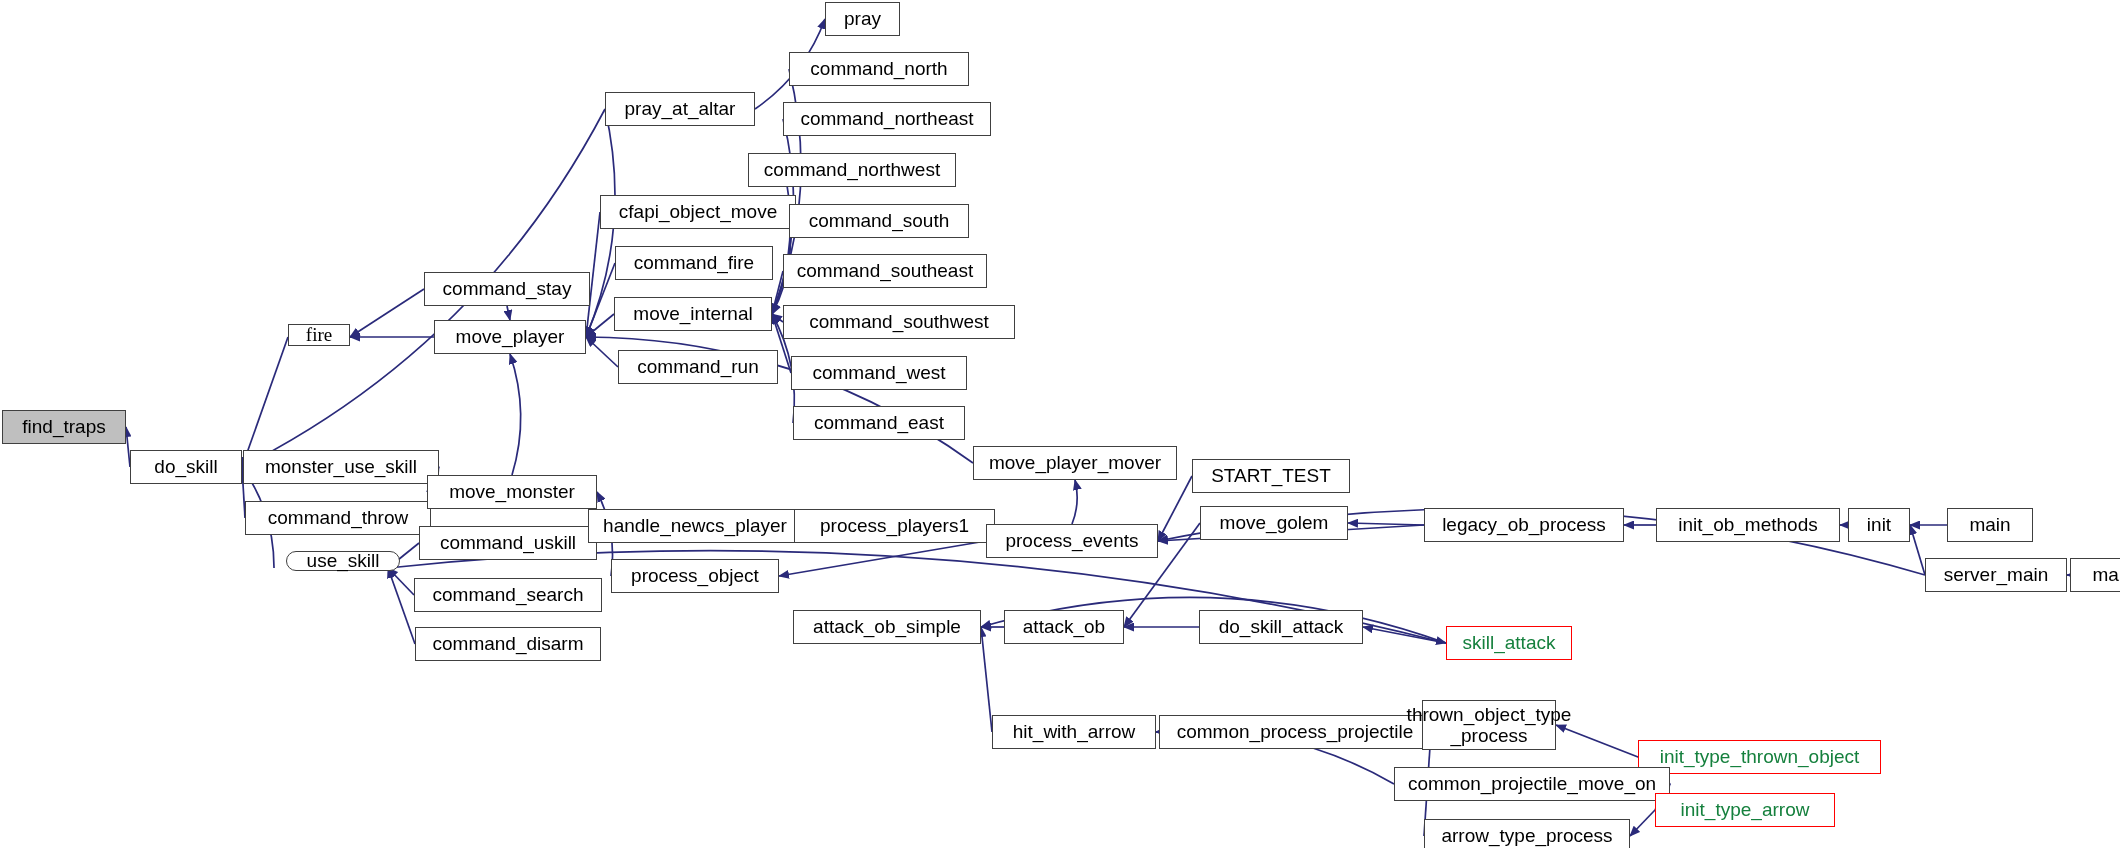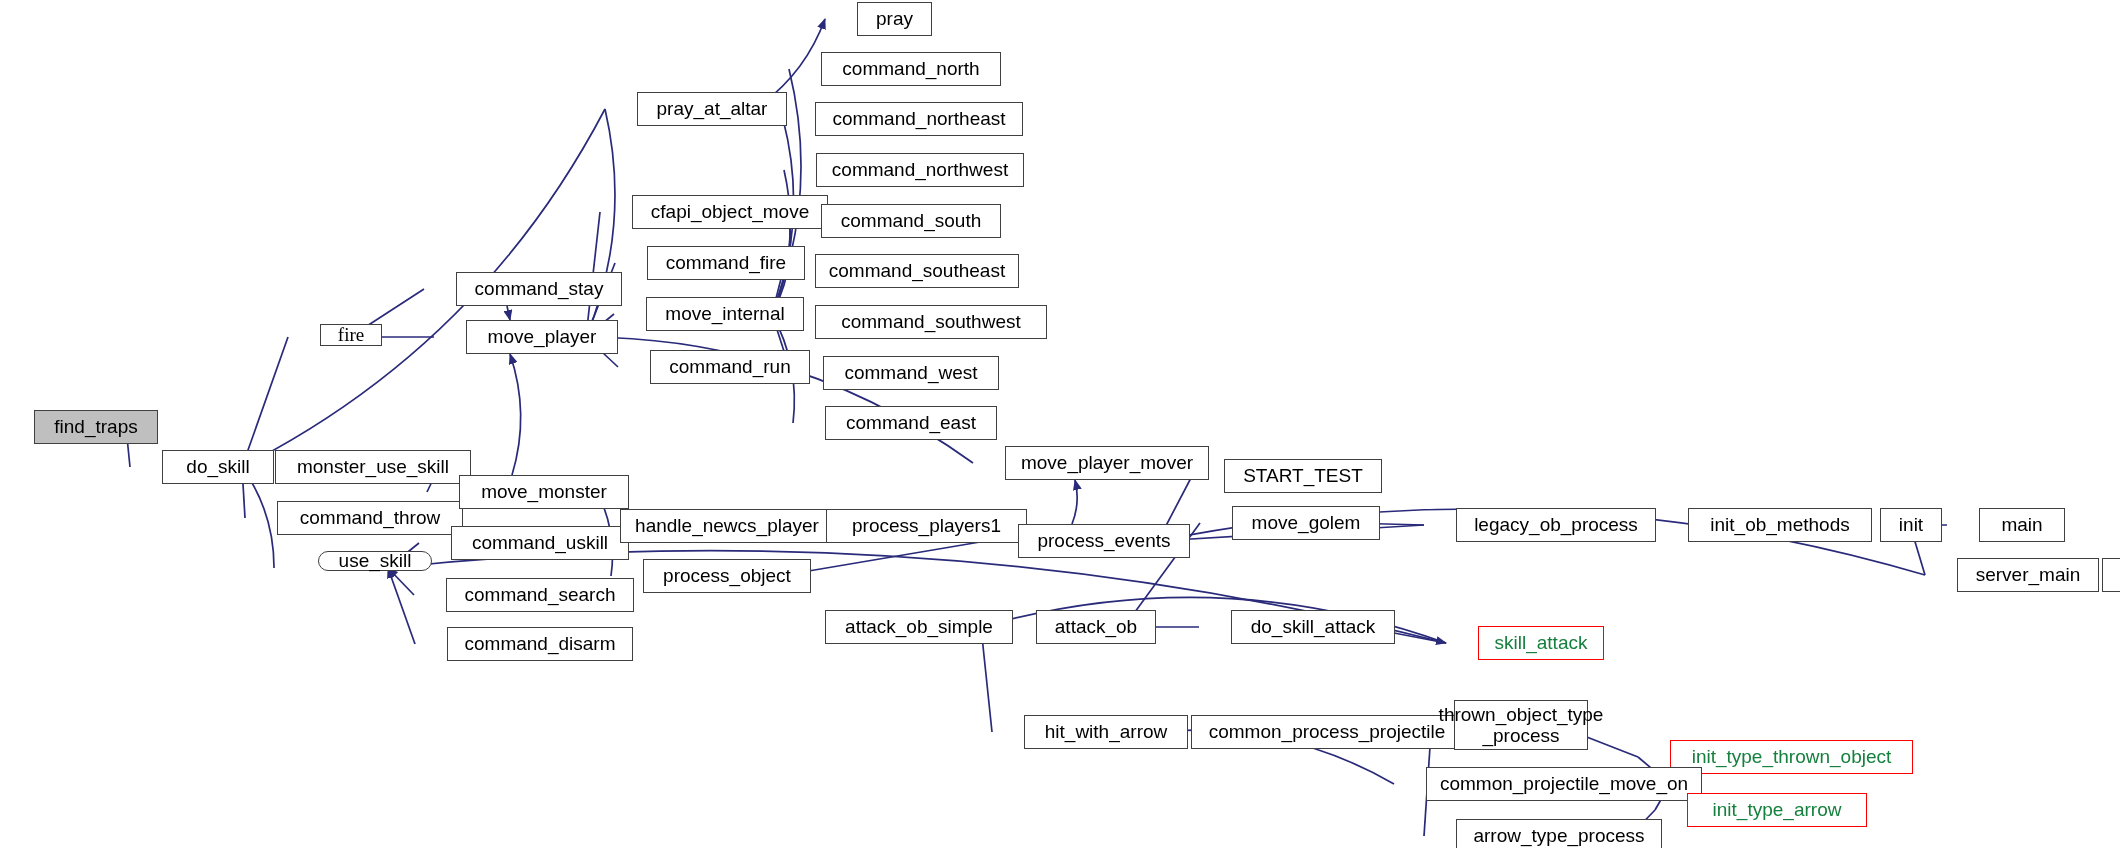--- a/index.html
+++ b/index.html
@@ -18,21 +18,20 @@
     background:#ffffff;
     color:#000000;
     font-size:19px;
     line-height:1.12;
     display:flex;
     align-items:center;
     justify-content:center;
     text-align:center;
     white-space:pre-line;
     z-index:2;
-    margin-left:32px;
   }
   .node.filled{background:#bfbfbf;border-color:#404040;}
   .node.red{border:1.6px solid #ff0000;color:#15803d;}
 </style>
 </head>
 <body>
 
 <div id="canvas">
   <svg id="edges" viewBox="0 0 2120 848" xmlns="http://www.w3.org/2000/svg">
     <defs>
@@ -115,21 +114,21 @@
       <div class="node" style="left: 415px; top: 627px; width: 186px; height: 34px;">command_disarm</div>
       <div class="node" style="left: 427px; top: 475px; width: 170px; height: 34px;">move_monster</div>
       <div class="node" style="left: 605px; top: 92px; width: 150px; height: 34px;">pray_at_altar</div>
       <div class="node" style="left: 825px; top: 2px; width: 75px; height: 34px;">pray</div>
       <div class="node" style="left: 600px; top: 195px; width: 196px; height: 34px;">cfapi_object_move</div>
       <div class="node" style="left: 615px; top: 246px; width: 158px; height: 34px;">command_fire</div>
       <div class="node" style="left: 614px; top: 297px; width: 158px; height: 34px;">move_internal</div>
       <div class="node" style="left: 618px; top: 350px; width: 160px; height: 34px;">command_run</div>
       <div class="node" style="left: 789px; top: 52px; width: 180px; height: 34px;">command_north</div>
       <div class="node" style="left: 783px; top: 102px; width: 208px; height: 34px;">command_northeast</div>
-      <div class="node" style="left: 784px; top: 153px; width: 208px; height: 34px;">command_northwest</div>
+      <div class="node" style="left: 748px; top: 153px; width: 208px; height: 34px;">command_northwest</div>
       <div class="node" style="left: 789px; top: 204px; width: 180px; height: 34px;">command_south</div>
       <div class="node" style="left: 783px; top: 254px; width: 204px; height: 34px;">command_southeast</div>
       <div class="node" style="left: 783px; top: 305px; width: 232px; height: 34px;">command_southwest</div>
       <div class="node" style="left: 791px; top: 356px; width: 176px; height: 34px;">command_west</div>
       <div class="node" style="left: 793px; top: 406px; width: 172px; height: 34px;">command_east</div>
       <div class="node" style="left: 973px; top: 446px; width: 204px; height: 34px;">move_player_mover</div>
       <div class="node" style="left: 1192px; top: 459px; width: 158px; height: 34px;">START_TEST</div>
       <div class="node" style="left: 588px; top: 509px; width: 214px; height: 34px;">handle_newcs_player</div>
       <div class="node" style="left: 794px; top: 509px; width: 201px; height: 34px;">process_players1</div>
       <div class="node" style="left: 986px; top: 524px; width: 172px; height: 34px;">process_events</div>

